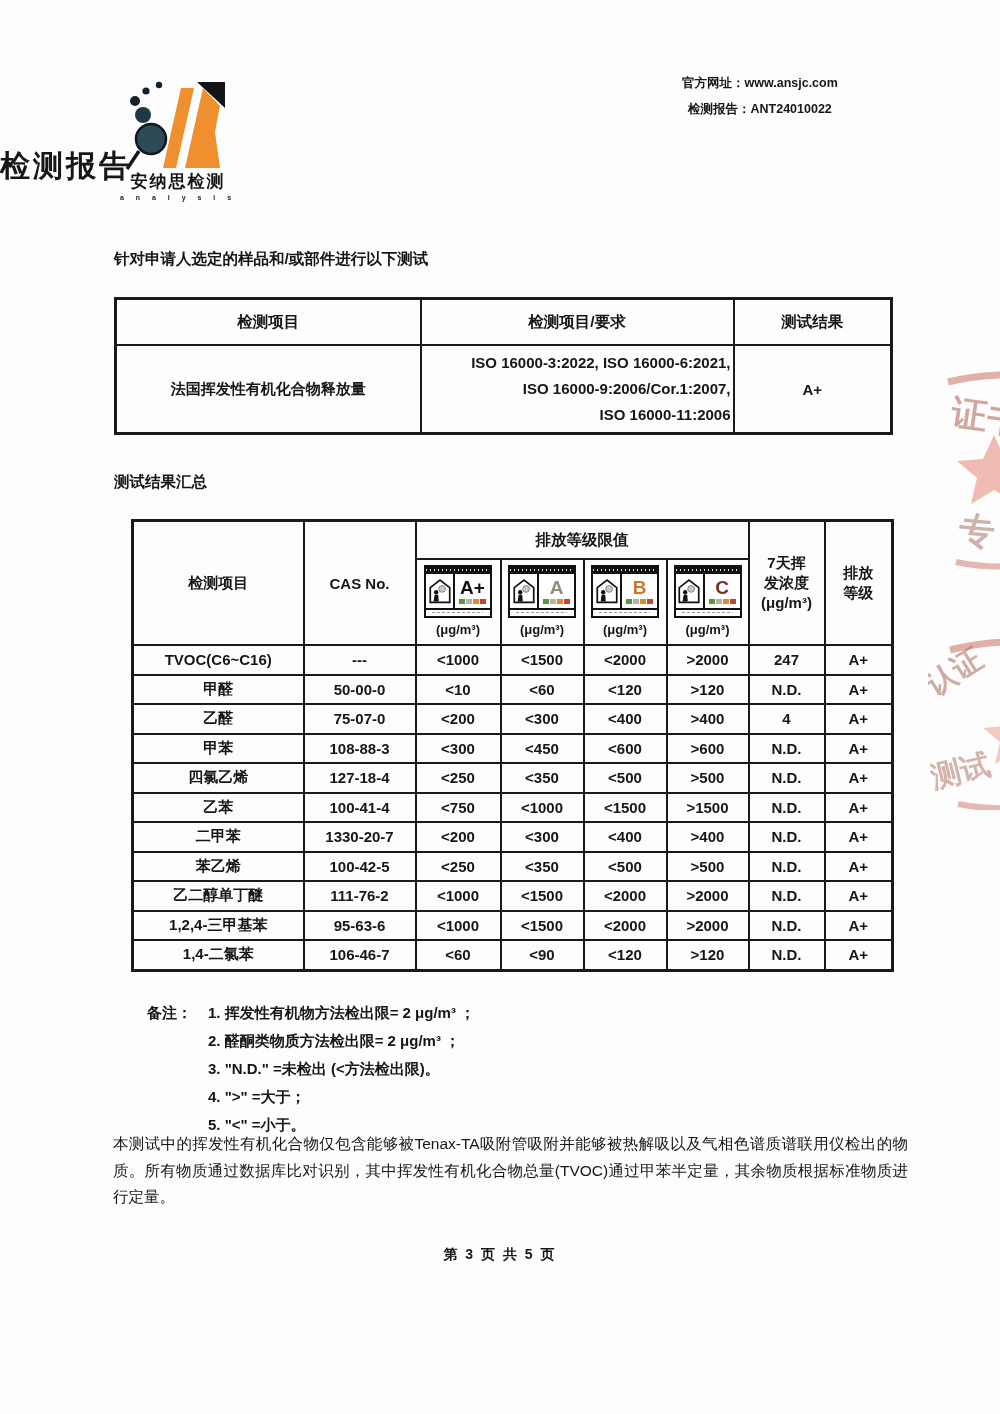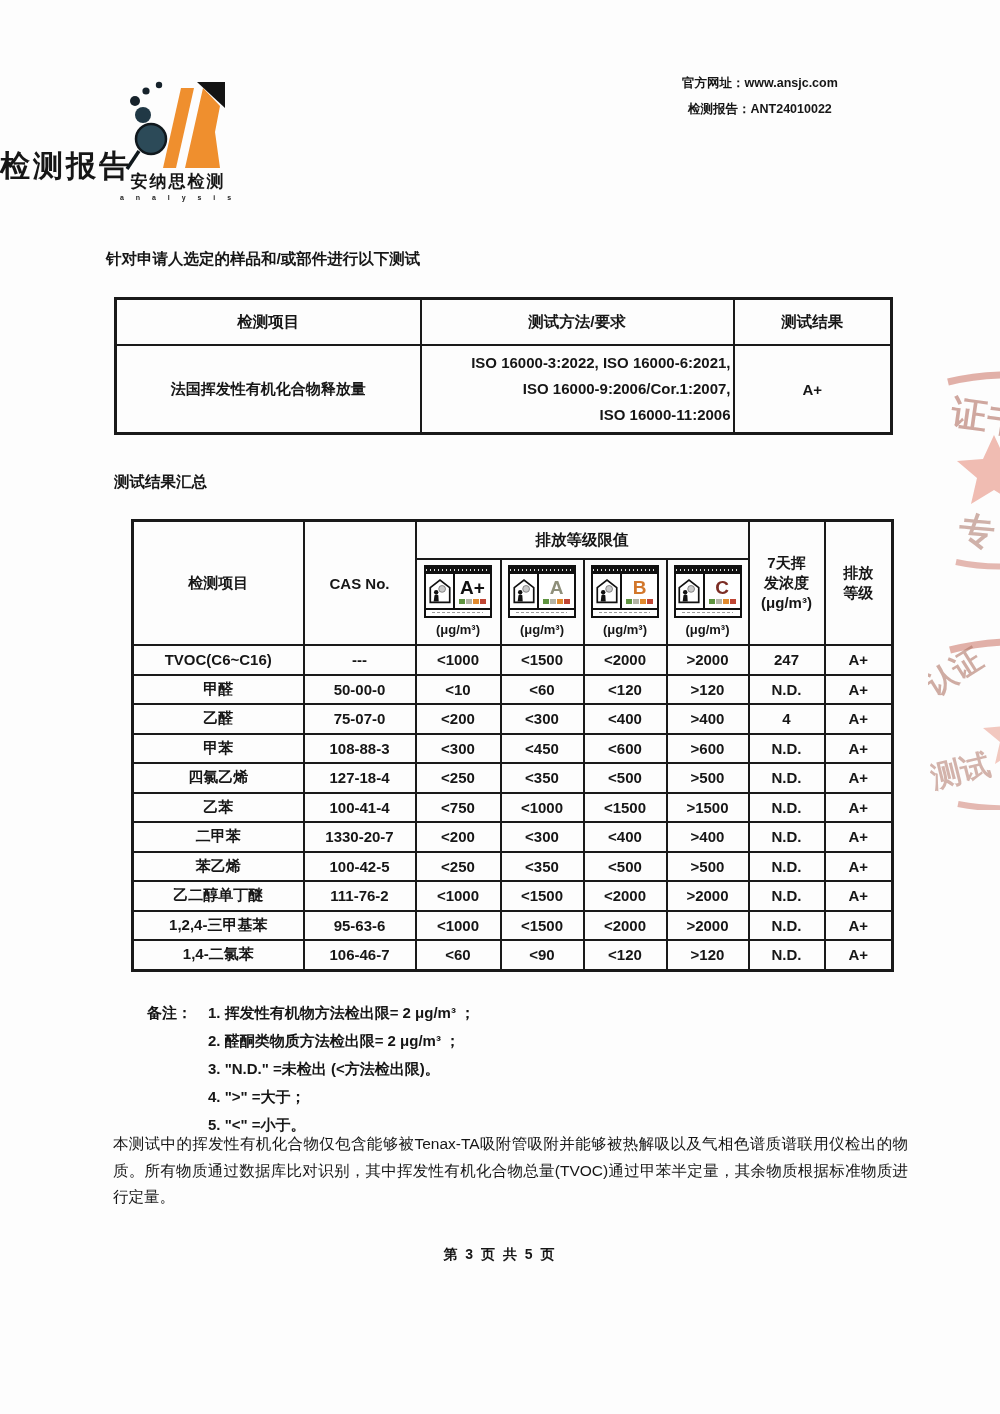--- a/index.html
+++ b/index.html
@@ -15,21 +15,21 @@
   
   .logo{position:absolute;left:108px;top:76px;width:140px;text-align:center;}
   .logo svg{display:block;margin:0 auto;}
   .logo-cn{font-size:17px;font-weight:bold;letter-spacing:2px;margin-top:-2px;}
   .logo-en{font-size:7px;font-weight:bold;letter-spacing:5px;color:#222;margin-top:1px;}
   .contact{position:absolute;left:682px;top:70px;font-size:12.5px;font-weight:bold;line-height:26px;text-align:center;}
   .contact .row span{display:inline-block;}
   .doc-title{position:absolute;left:0;right:0;top:146px;
     font-size:30px;font-weight:bold;letter-spacing:3px;}
   
-  .intro{position:absolute;left:106px;top:249px;font-size:15.5px;font-weight:bold;}
+  .intro{position:absolute;left:114px;top:249px;font-size:15.5px;font-weight:bold;}
   .summary-h{position:absolute;left:114px;top:472px;font-size:15.5px;font-weight:bold;}
   
   table{border-collapse:collapse;table-layout:fixed;}
   th,td{border:2px solid #1a1a1a;text-align:center;vertical-align:middle;
     font-weight:bold;padding:0 2px;overflow:hidden;}
   .t1{position:absolute;left:114px;top:297px;width:776px;border:3px solid #1a1a1a;}
   .t1 th{height:44px;font-size:15.5px;}
   .t1 td{height:86px;font-size:15px;}
   .t1 .method-line{display:block;line-height:26px;text-align:right;}
   .t2{position:absolute;left:131px;top:519px;width:760px;border:3px solid #1a1a1a;}
@@ -107,21 +107,21 @@
 
   <table class="t1">
     <colgroup>
         <col style="width:305px">
         <col style="width:313px">
         <col style="width:158px">
       </colgroup>
     <thead>
       <tr>
         <th>检测项目</th>
-        <th>测试方法/要求</th>
+        <th>检测项目/要求</th>
         <th>测试结果</th>
       </tr>
     </thead>
     <tbody>
       <tr>
         <td>法国挥发性有机化合物释放量</td>
         <td>
           <span class="method-line">ISO 16000-3:2022, ISO 16000-6:2021,</span>
           <span class="method-line">ISO 16000-9:2006/Cor.1:2007,</span>
           <span class="method-line">ISO 16000-11:2006</span>

